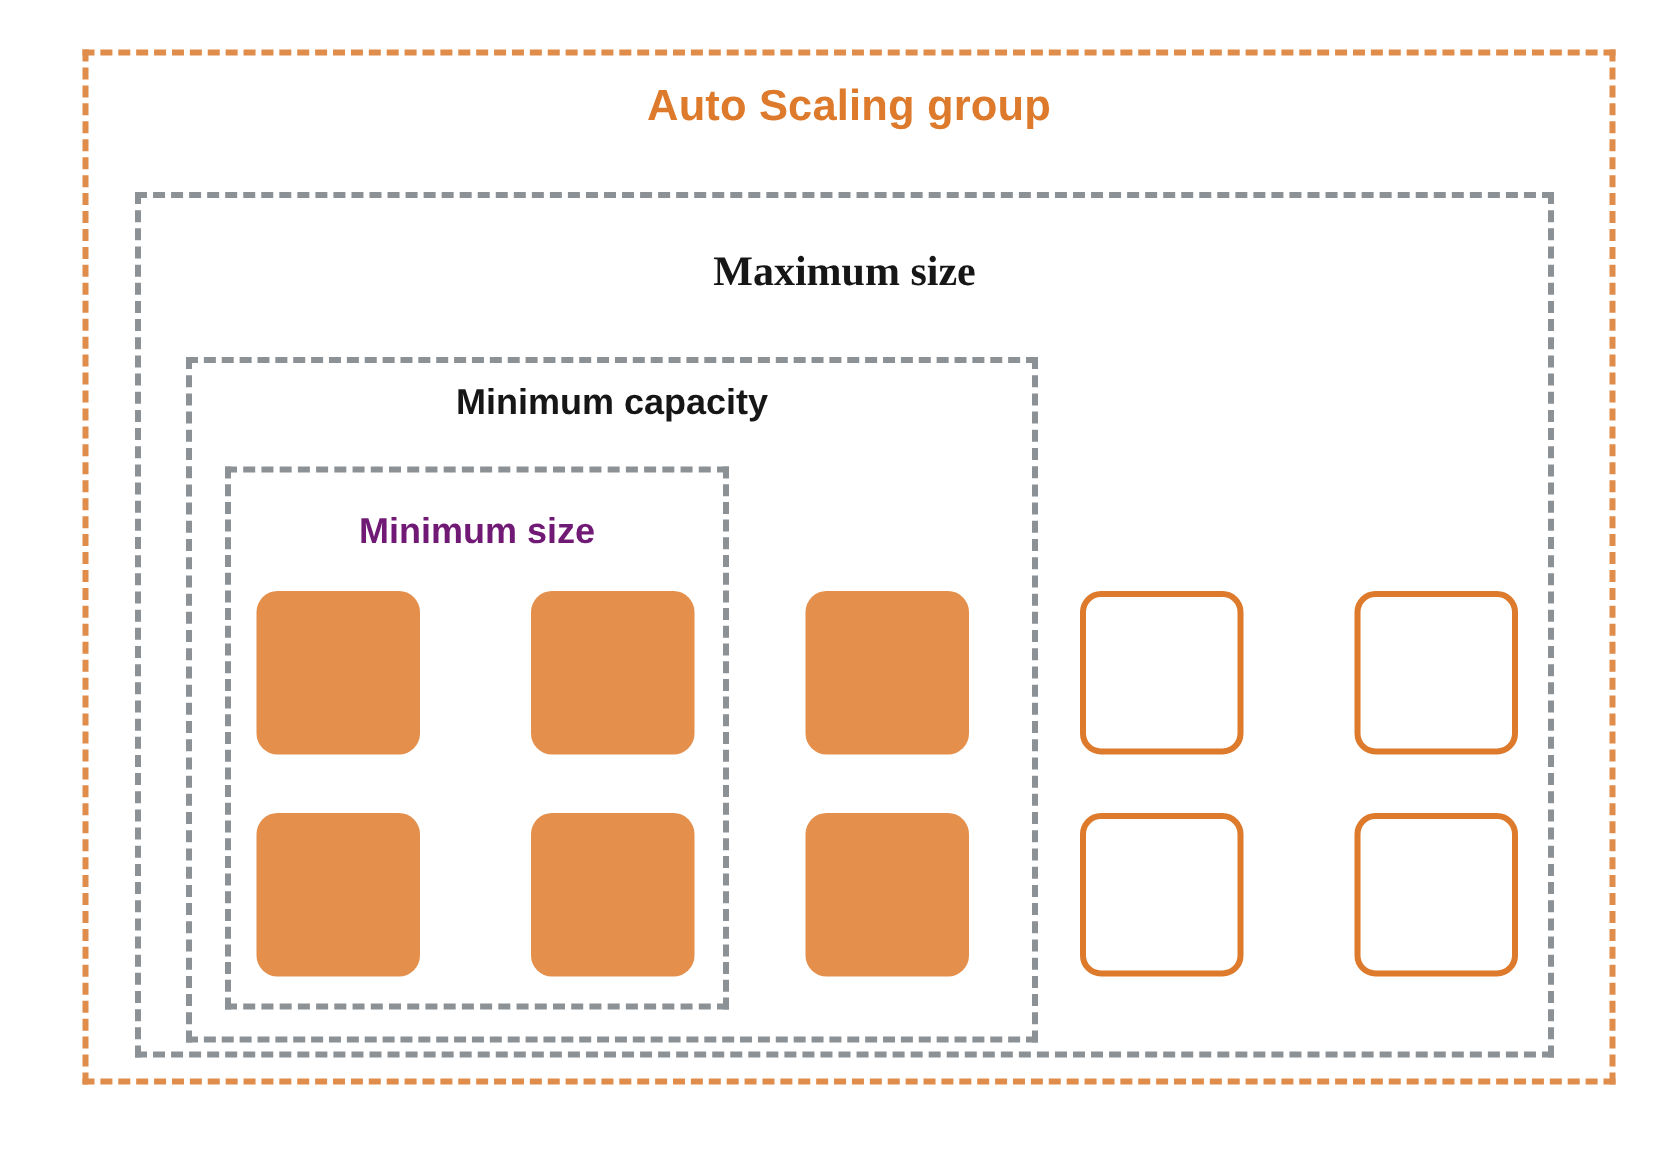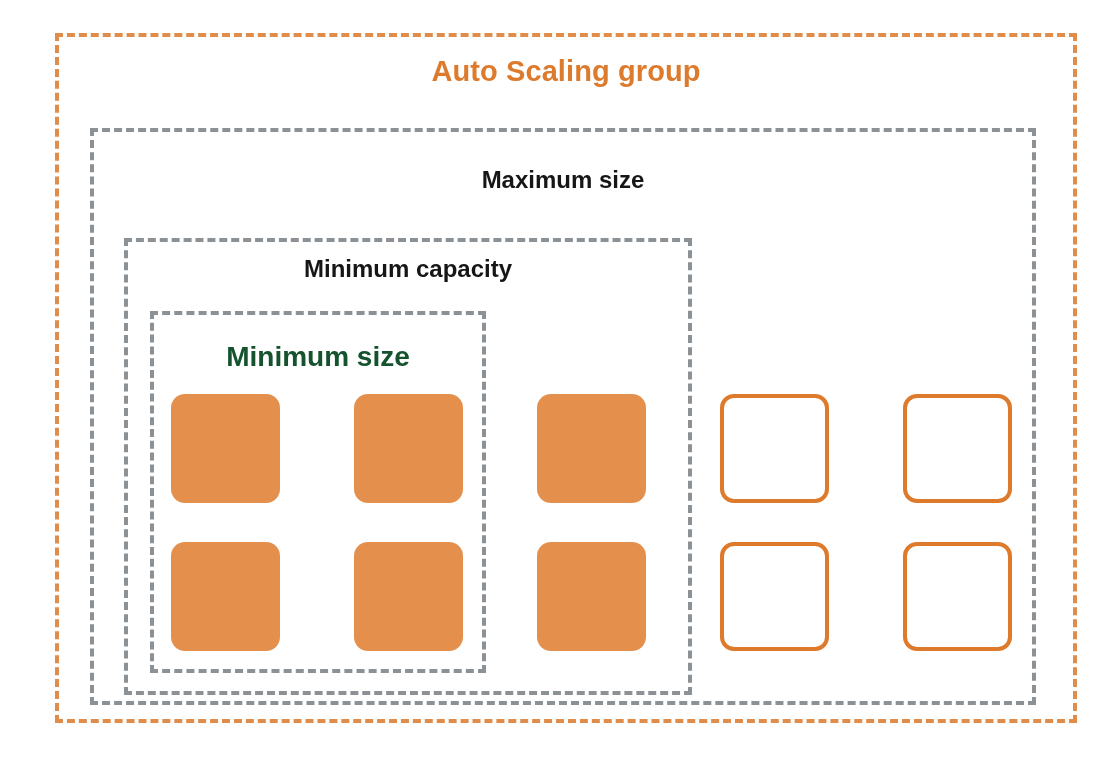--- a/index.html
+++ b/index.html
@@ -76,38 +76,39 @@
     width: 1022px;
     font-size: 29px;
     color: #DD7A2B;
     letter-spacing: 0.1px;
   }
 
   .label-max {
     left: 90px;
     top: 168px;
     width: 946px;
-    font-size: 24px;
+    font-size: 28px;
     color: #161616;
+    font-family: Liberation Serif, serif;
   }
 
   .label-desired {
     left: 124px;
     top: 257px;
     width: 568px;
     font-size: 24px;
     color: #161616;
   }
 
   .label-min {
     left: 150px;
     top: 343px;
     width: 336px;
-    font-size: 28px;
-    color: #14532d;
+    font-size: 24px;
+    color: #701a75;
   }
 
   
   .inst {
     position: absolute;
     box-sizing: border-box;
     width: 109px;
     height: 109px;
     border-radius: 14px;
   }

